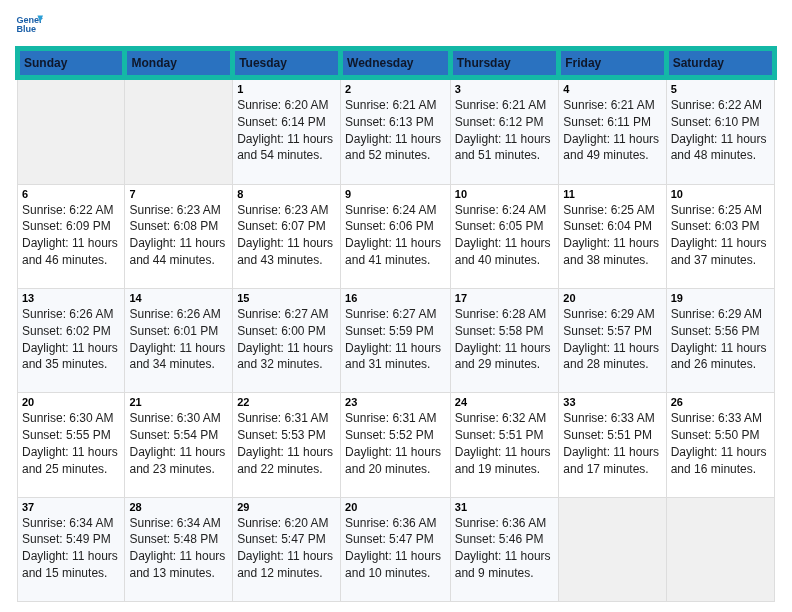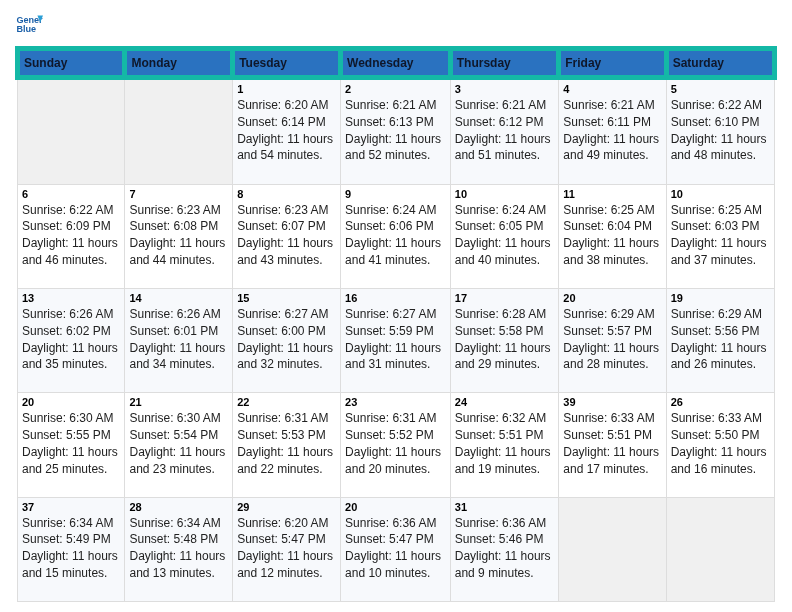--- a/index.html
+++ b/index.html
@@ -271,21 +271,21 @@
 Sunset: 5:52 PM
 Daylight: 11 hours and 20 minutes.</div>
           </td>
           <td>
             <span class="day-num">24</span>
             <div class="day-info" style="white-space: pre-line;">Sunrise: 6:32 AM
 Sunset: 5:51 PM
 Daylight: 11 hours and 19 minutes.</div>
           </td>
           <td>
-            <span class="day-num">39</span>
+            <span class="day-num">33</span>
             <div class="day-info" style="white-space: pre-line;">Sunrise: 6:33 AM
 Sunset: 5:51 PM
 Daylight: 11 hours and 17 minutes.</div>
           </td>
           <td>
             <span class="day-num">26</span>
             <div class="day-info" style="white-space: pre-line;">Sunrise: 6:33 AM
 Sunset: 5:50 PM
 Daylight: 11 hours and 16 minutes.</div>
           </td>

